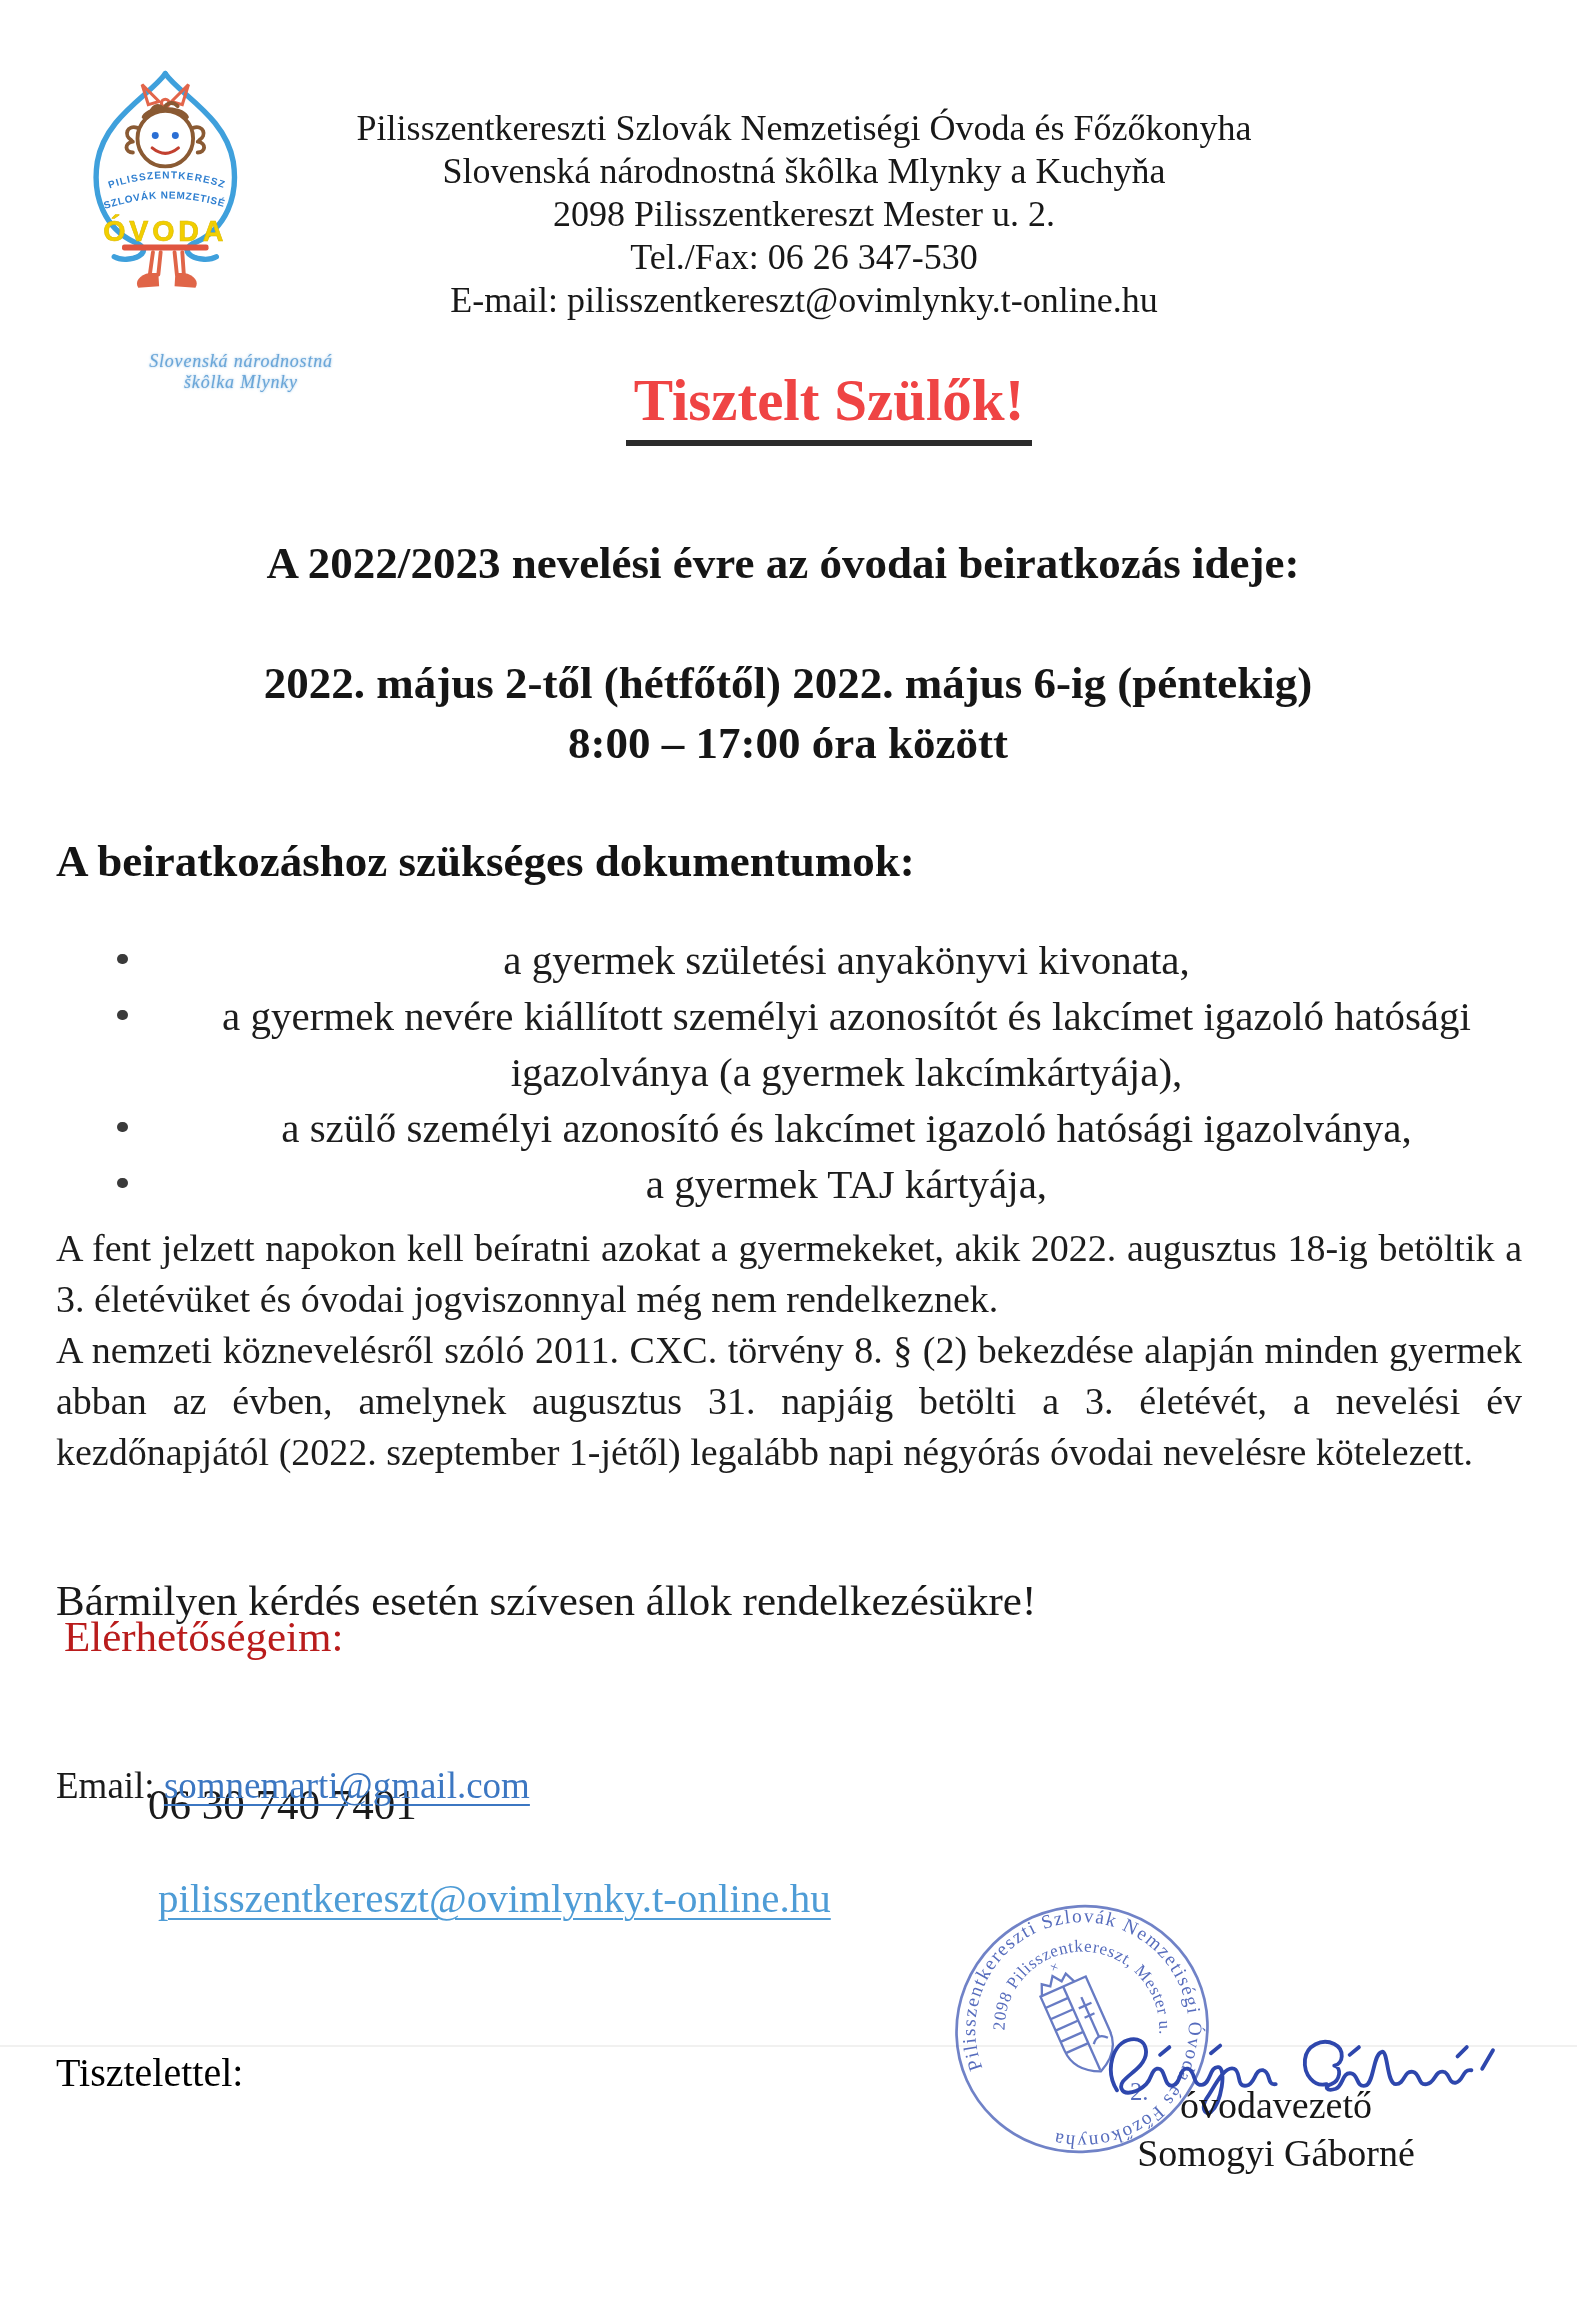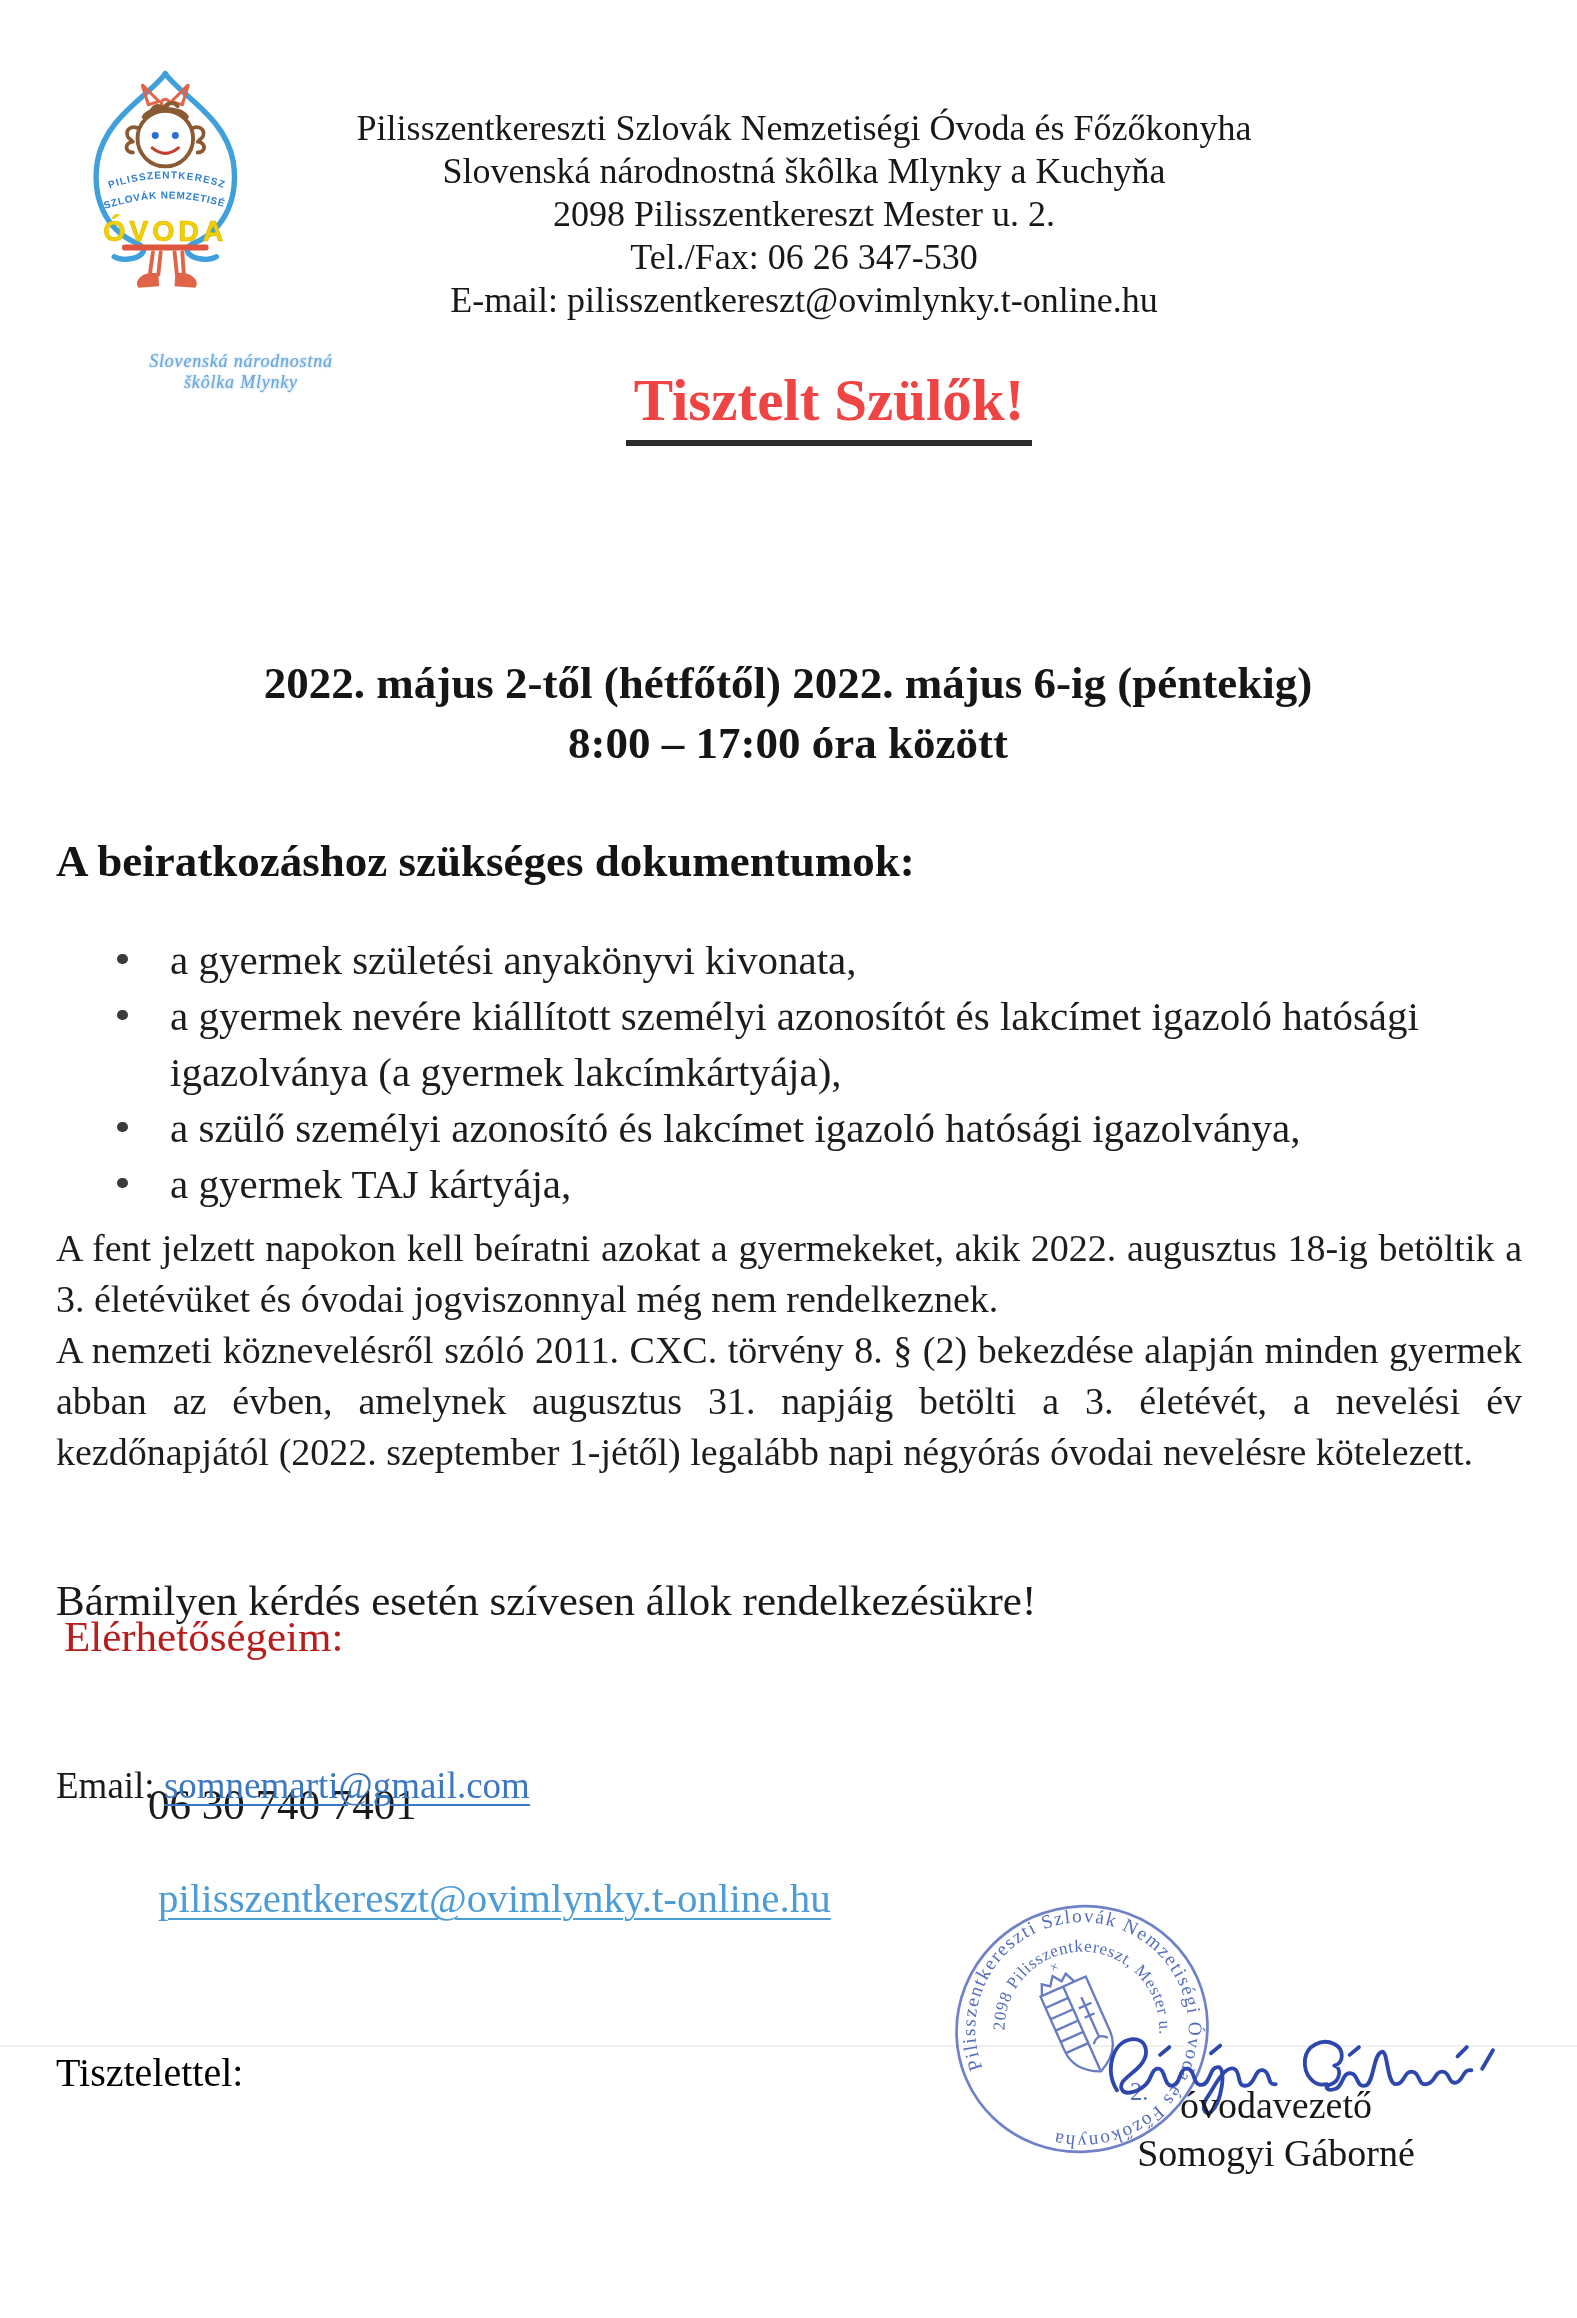--- a/index.html
+++ b/index.html
@@ -24,21 +24,21 @@
   
   .intro1{position:absolute;left:54px;top:537px;width:1458px;text-align:center;
     font-size:45px;font-weight:bold;color:#161616;}
   .intro-dates{position:absolute;left:46px;top:653px;width:1484px;text-align:center;
     font-size:45px;font-weight:bold;line-height:60px;color:#161616;}
   
   .docs-heading{position:absolute;left:56px;top:835px;margin:0;
     font-size:45px;font-weight:bold;color:#141414;}
   .docs-list{position:absolute;left:170px;top:932px;width:1353px;margin:0;padding:0;
     list-style:none;font-size:41px;line-height:56px;color:#1d1d1d;}
-  .docs-list li{position:relative;}
+  .docs-list li{position:relative;text-align:center;}
   .docs-list li::before{
     content:"";position:absolute;left:-53px;top:21.6px;width:10.8px;height:10.8px;
     border-radius:50%;background:#3a3a3a;
   }
   
   .paras{position:absolute;left:56px;top:1223px;width:1466px;
     font-size:38px;line-height:51px;text-align:justify;color:#1d1d1d;}
   .paras p{margin:0;}
   
   .question{position:absolute;left:56px;top:1576px;font-size:43px;color:#1a1a1a;}
@@ -127,20 +127,21 @@
     <div>Slovenská národnostná škôlka Mlynky a Kuchyňa</div>
     <div>2098 Pilisszentkereszt Mester u. 2.</div>
     <div>Tel./Fax: 06 26 347-530</div>
     <div>E-mail: pilisszentkereszt@ovimlynky.t-online.hu</div>
   </header>
 
   <h1 class="title">
     <span class="title-text">Tisztelt Szülők!</span>
   </h1>
 
+  <div class="intro1">A 2022/2023 nevelési évre az óvodai beiratkozás ideje:</div>
   <div class="intro-dates">
     <div>2022. május 2-től (hétfőtől) 2022. május 6-ig (péntekig)</div>
     <div>8:00 – 17:00 óra között</div>
   </div>
 
   <h2 class="docs-heading">A beiratkozáshoz szükséges dokumentumok:</h2>
   <ul class="docs-list">
     <li>a gyermek születési anyakönyvi kivonata,</li>
     <li>a gyermek nevére kiállított személyi azonosítót és lakcímet igazoló hatósági igazolványa (a gyermek lakcímkártyája),</li>
     <li>a szülő személyi azonosító és lakcímet igazoló hatósági igazolványa,</li>

